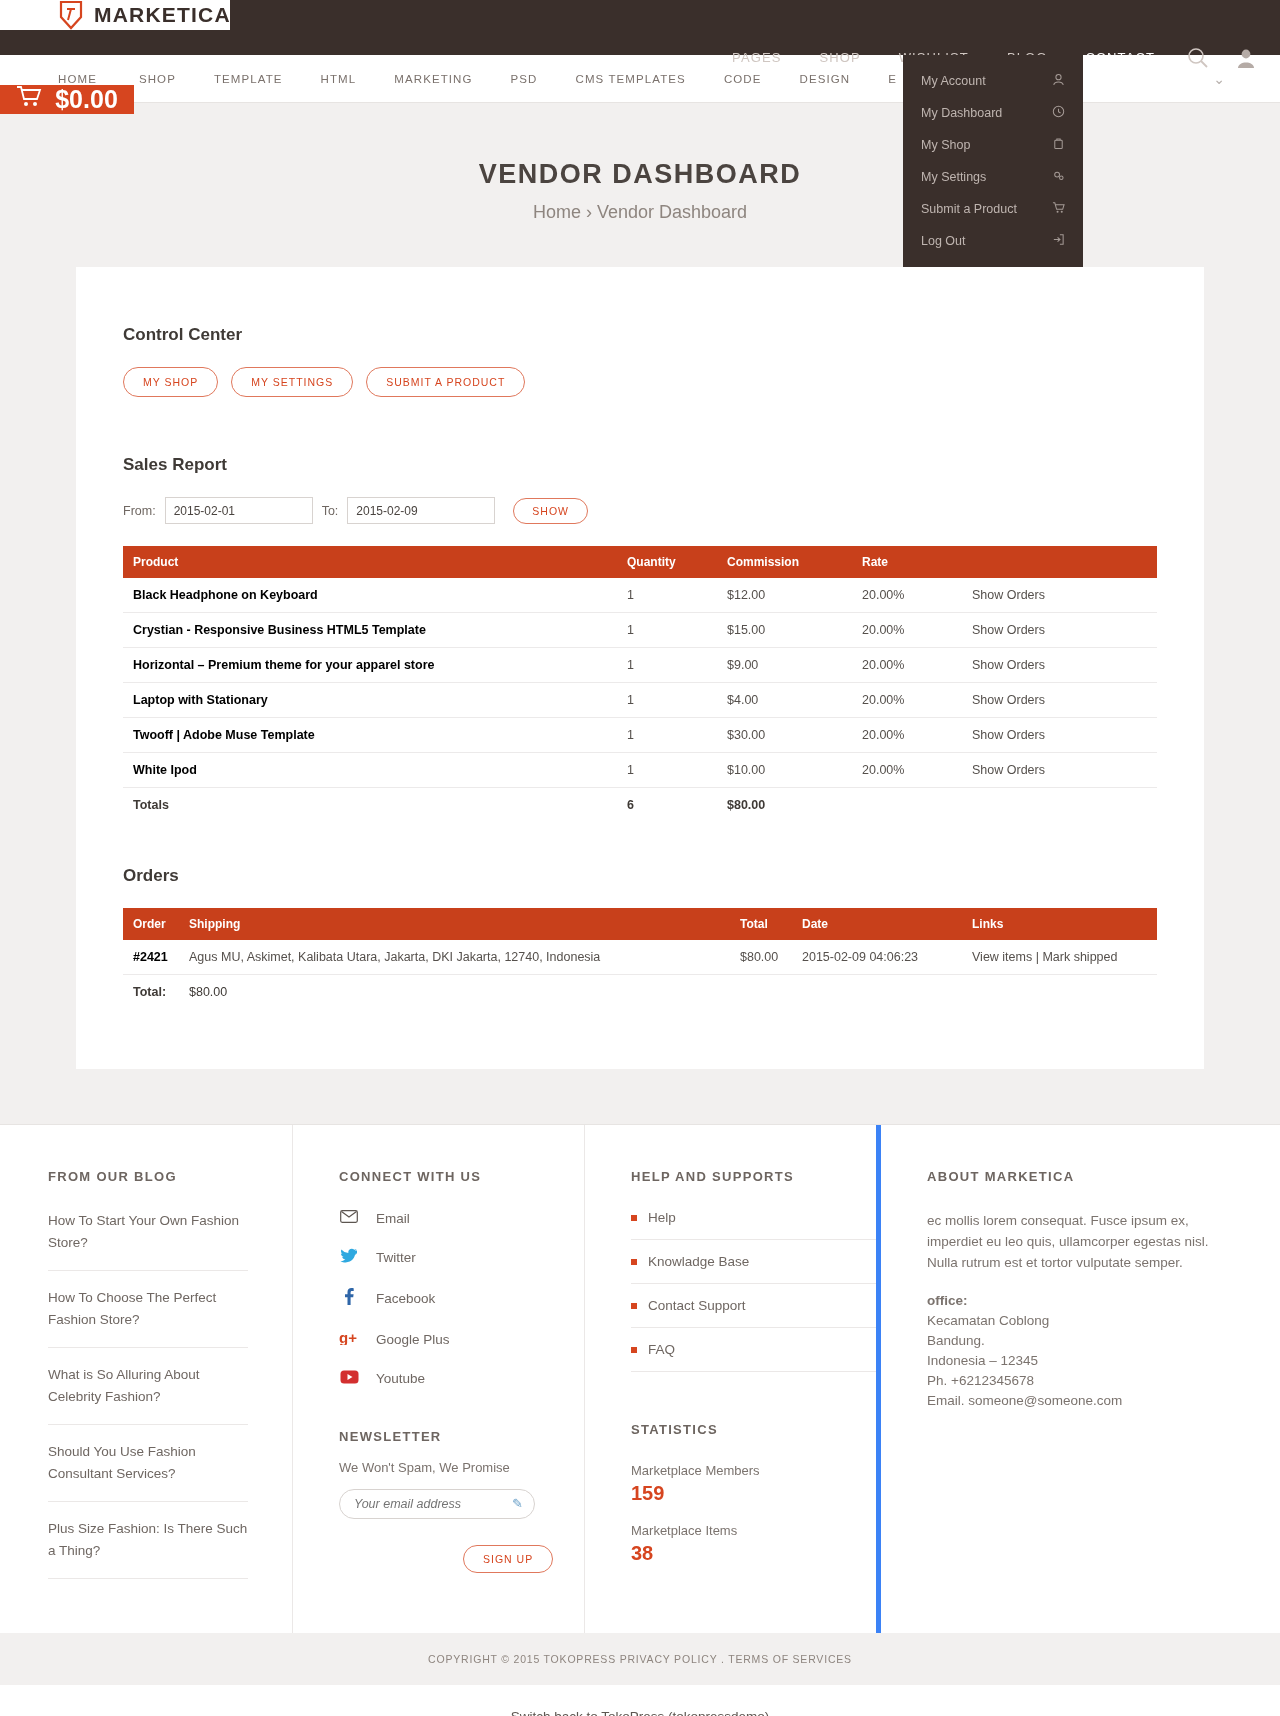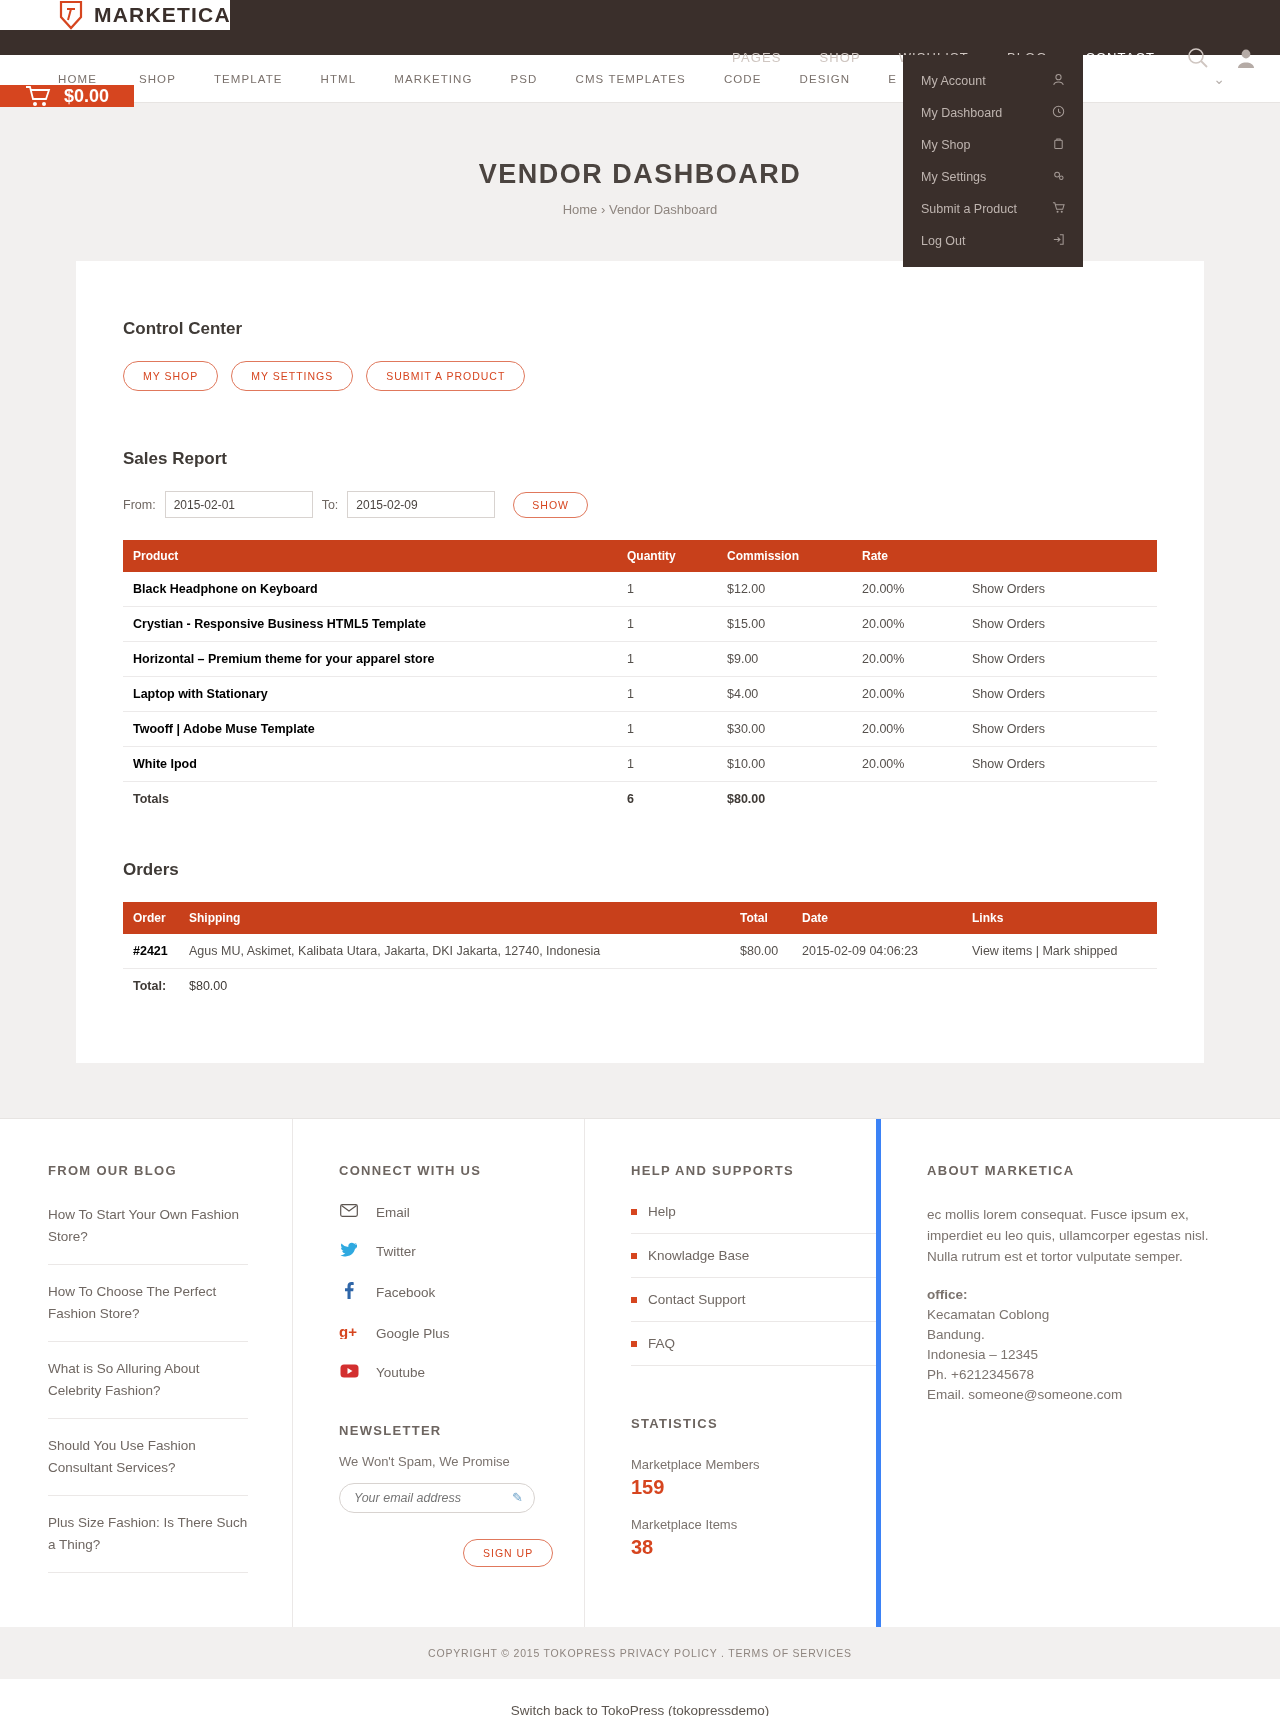--- a/index.html
+++ b/index.html
@@ -15,38 +15,38 @@
   
   .topbar { height:55px; background:#3a2f2b; display:flex; align-items:stretch; position:relative; z-index:30;flex-direction:column;}
   .logo-box { width:230px; background:#ffffff; display:flex; align-items:center; padding-left:58px; }
   .logo-mark { width:26px; height:30px; margin-right:10px; position:relative; }
   .logo-mark svg { display:block; }
   .logo-text { font-size:21px; letter-spacing:1.2px; color:#3a2f2b; font-weight:bold; }
   .topnav { flex:1; display:flex; align-items:center; justify-content:flex-end; padding-right:10px; }
   .topnav a { color:#cfc6c1; text-decoration:none; font-size:13px; letter-spacing:1.1px; margin:0 19px; }
   .topnav a.active { color:#ffffff; }
   .icon-btn { width:36px; height:55px; display:flex; align-items:center; justify-content:center; margin:0 6px;}
-  .cart-btn { width:134px; background:#d6451f; color:#fff; display:flex; align-items:flex-end; justify-content:center; gap:13px; font-size:18px; font-weight:bold;}
+  .cart-btn { width:134px; background:#d6451f; color:#fff; display:flex; align-items:flex-start; justify-content:center; gap:13px; font-size:25px; font-weight:bold;}
   .cart-btn svg { display:block; }
 
   
   .mainnav { height:48px; background:#ffffff; border-bottom:1px solid #e7e4e2; display:flex; align-items:center; padding-left:58px; position:relative; z-index:20;}
   .mainnav a { color:#7a716c; text-decoration:none; font-size:11.5px; letter-spacing:1.1px; margin-right:38px; text-transform:uppercase;}
   .mainnav a.first { margin-right:42px; }
   .nav-caret { position:absolute; right:55px; top:16px; color:#b9b2ae; font-size:14px;}
 
   
   .acct-menu { position:absolute; top:55px; right:197px; width:180px; background:#3a2f2b; z-index:40; padding:10px 0; }
   .acct-item { height:32px; display:flex; align-items:center; justify-content:space-between; padding:0 18px; color:#bfb5b0; font-size:12.5px; }
   .acct-item .ic { opacity:.8; font-size:12px; }
 
   
   .hero { background:#f2f0ef; padding:56px 0 44px; text-align:center; }
   .hero h1 { margin:0; font-size:27px; letter-spacing:1.5px; color:#4b4440; font-weight:bold;}
-  .crumb { margin-top:12px; font-size:13px; color:#8e8init; color:#8e857f;}
+  .crumb { margin-top:12px; font-size:18px; color:#8e8init; color:#8e857f;}
   .crumb a { color:#8e857f; text-decoration:none;}
 
   
   .content-wrap { background:#f2f0ef; padding:0 0 55px; }
   .card { width:1128px; margin:0 auto; background:#fff; padding:58px 47px 60px; }
   h2.sec { font-size:17px; color:#3f3a36; margin:0 0 22px; font-weight:bold; }
   h2.sec.sales { margin-top:58px; }
   h2.sec.orders { margin-top:44px; }
 
   .pillrow { display:flex; gap:13px; }

